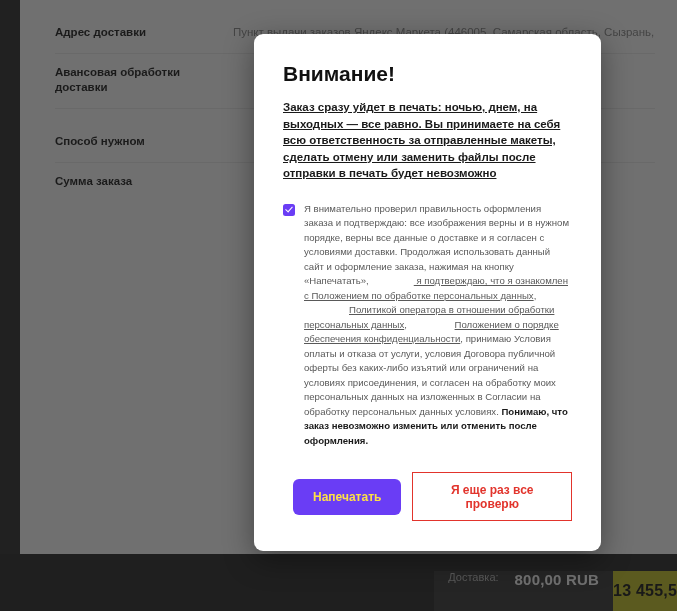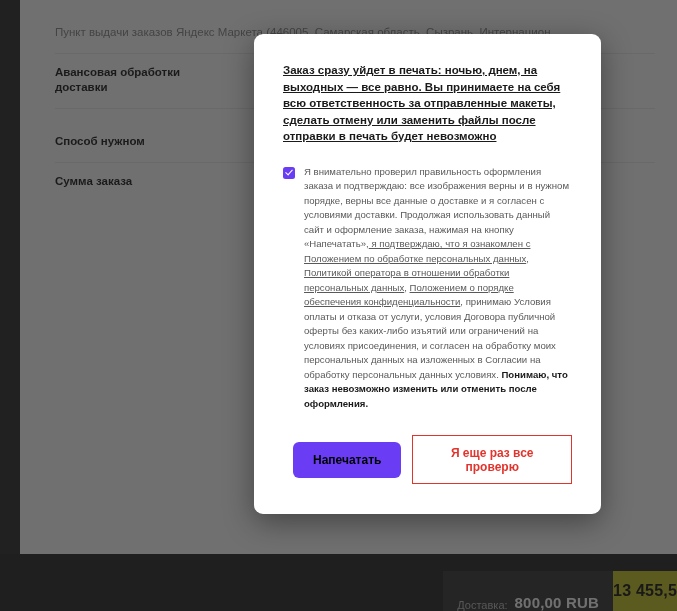--- a/index.html
+++ b/index.html
@@ -76,23 +76,23 @@
     right: 0;
     bottom: 0;
     height: 40px;
     display: flex;
     align-items: stretch;
   }
   .delivery-box {
     background: #3a3a3a;
     color: #ffffff;
     display: flex;
-    align-items: flex-end;
+    align-items: flex-start;
     padding: 0 14px;
-    gap: 7px;
+    gap: 16px;
   }
   .delivery-label {
     font-size: 11px;
     color: #bdbdbd;
   }
   .delivery-amount {
     font-size: 15px;
     font-weight: bold;
     color: #ffffff;
     letter-spacing: 0.2px;
@@ -188,35 +188,36 @@
     transform: rotate(42deg);
   }
   .consent-text {
     font-size: 9.6px;
     color: #595959;
     line-height: 14.5px;
     text-align: left;
   }
   .consent-text u {
     text-decoration: underline;
+    margin-left: 45px;
   }
   .consent-text b {
     color: #1a1a1a;
     font-weight: bold;
   }
   .modal-buttons {
     display: flex;
     align-items: center;
     gap: 11px;
     justify-content: center;
     padding-left: 10px;
   }
   .btn-primary {
     background: #6a3df5;
-    color: #000000;
+    color: #fde047;
     border: none;
     border-radius: 6px;
     font-size: 12px;
     font-weight: bold;
     padding: 11px 20px;
     cursor: pointer;
     font-family: "Liberation Sans", sans-serif;
     text-align: center;
   }
   .btn-outline {
@@ -233,20 +234,21 @@
 </style>
 </head>
 <body>
 
 <div class="page">
 
   <div class="content-panel">
     <div class="form-rows">
 
       <div class="row">
+        <div class="row-label">Адрес доставки</div>
         <div class="row-value">Пункт выдачи заказов Яндекс Маркета (446005, Самарская область, Сызрань, Интернацион</div>
       </div>
 
       <div class="row">
         <div class="row-label">Авансовая обработки доставки</div>
         <div class="row-value"></div>
       </div>
 
       <div class="row-spacer"></div>
 
@@ -269,20 +271,21 @@
         <span class="delivery-label">Доставка:</span>
         <span class="delivery-amount">800,00 RUB</span>
       </div>
       <div class="total-box">13 455,5</div>
     </div>
   </div>
 
   <div class="overlay"></div>
 
   <div class="modal">
+    <h1 class="modal-title">Внимание!</h1>
     <p class="modal-lead">Заказ сразу уйдет в печать: ночью, днем, на выходных — все равно. Вы принимаете на себя всю ответственность за отправленные макеты, сделать отмену или заменить файлы после отправки в печать будет невозможно</p>
 
     <div class="consent">
       <div class="checkbox"></div>
       <div class="consent-text">
         <span>Я внимательно проверил правильность оформления заказа и подтверждаю: все изображения верны и в нужном порядке, верны все данные о доставке и я согласен с условиями доставки. Продолжая использовать данный сайт и оформление заказа, нажимая на кнопку «Напечатать»,</span><u> я подтверждаю, что я ознакомлен с Положением по обработке персональных данных</u><span>, </span><u>Политикой оператора в отношении обработки персональных данных</u><span>, </span><u>Положением о порядке обеспечения конфиденциальности</u><span>, принимаю Условия оплаты и отказа от услуги, условия Договора публичной оферты без каких-либо изъятий или ограничений на условиях присоединения, и согласен на обработку моих персональных данных на изложенных в Согласии на обработку персональных данных условиях. </span><b>Понимаю, что заказ невозможно изменить или отменить после оформления.</b>
       </div>
     </div>
 
     <div class="modal-buttons">

